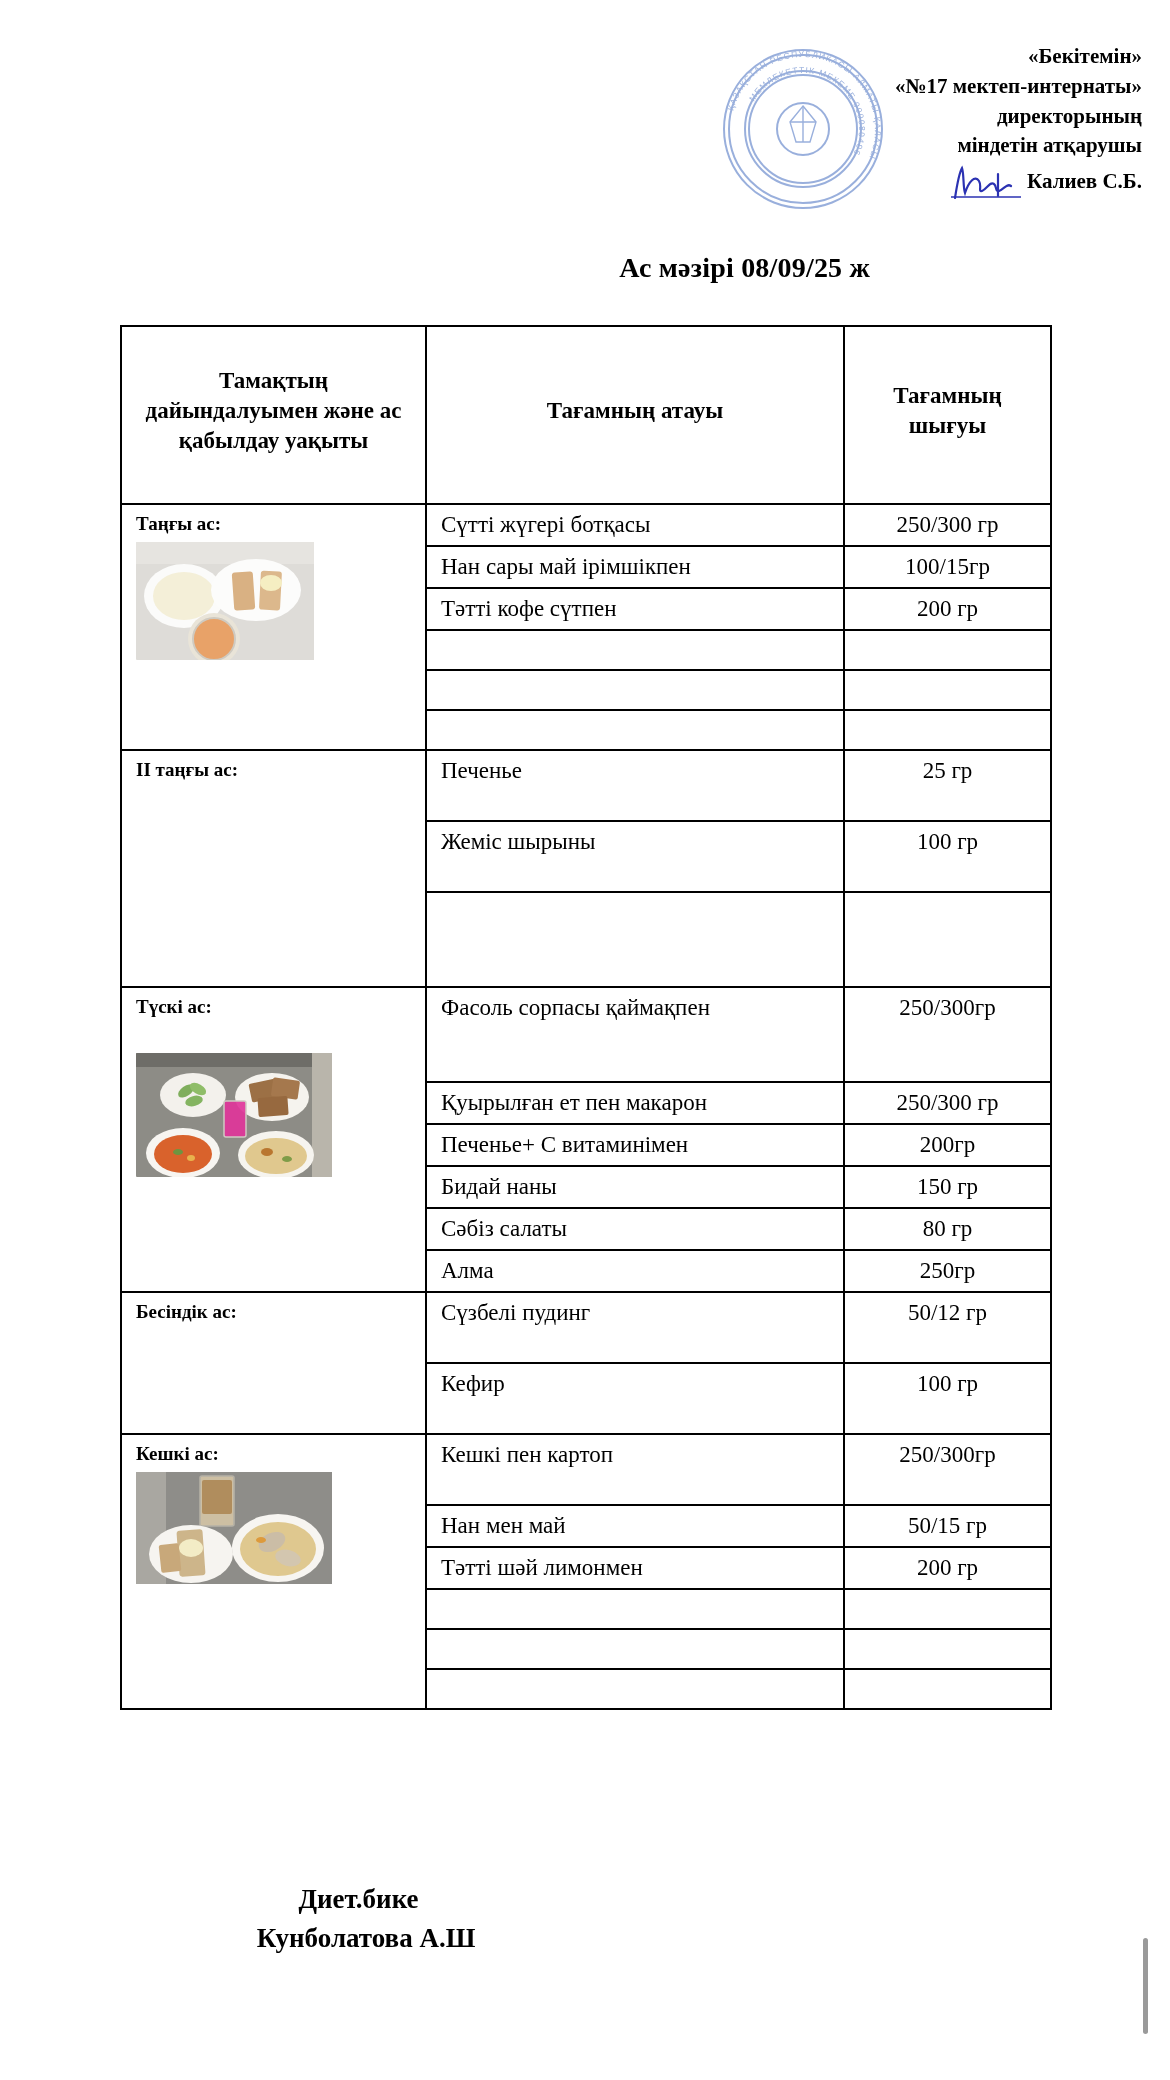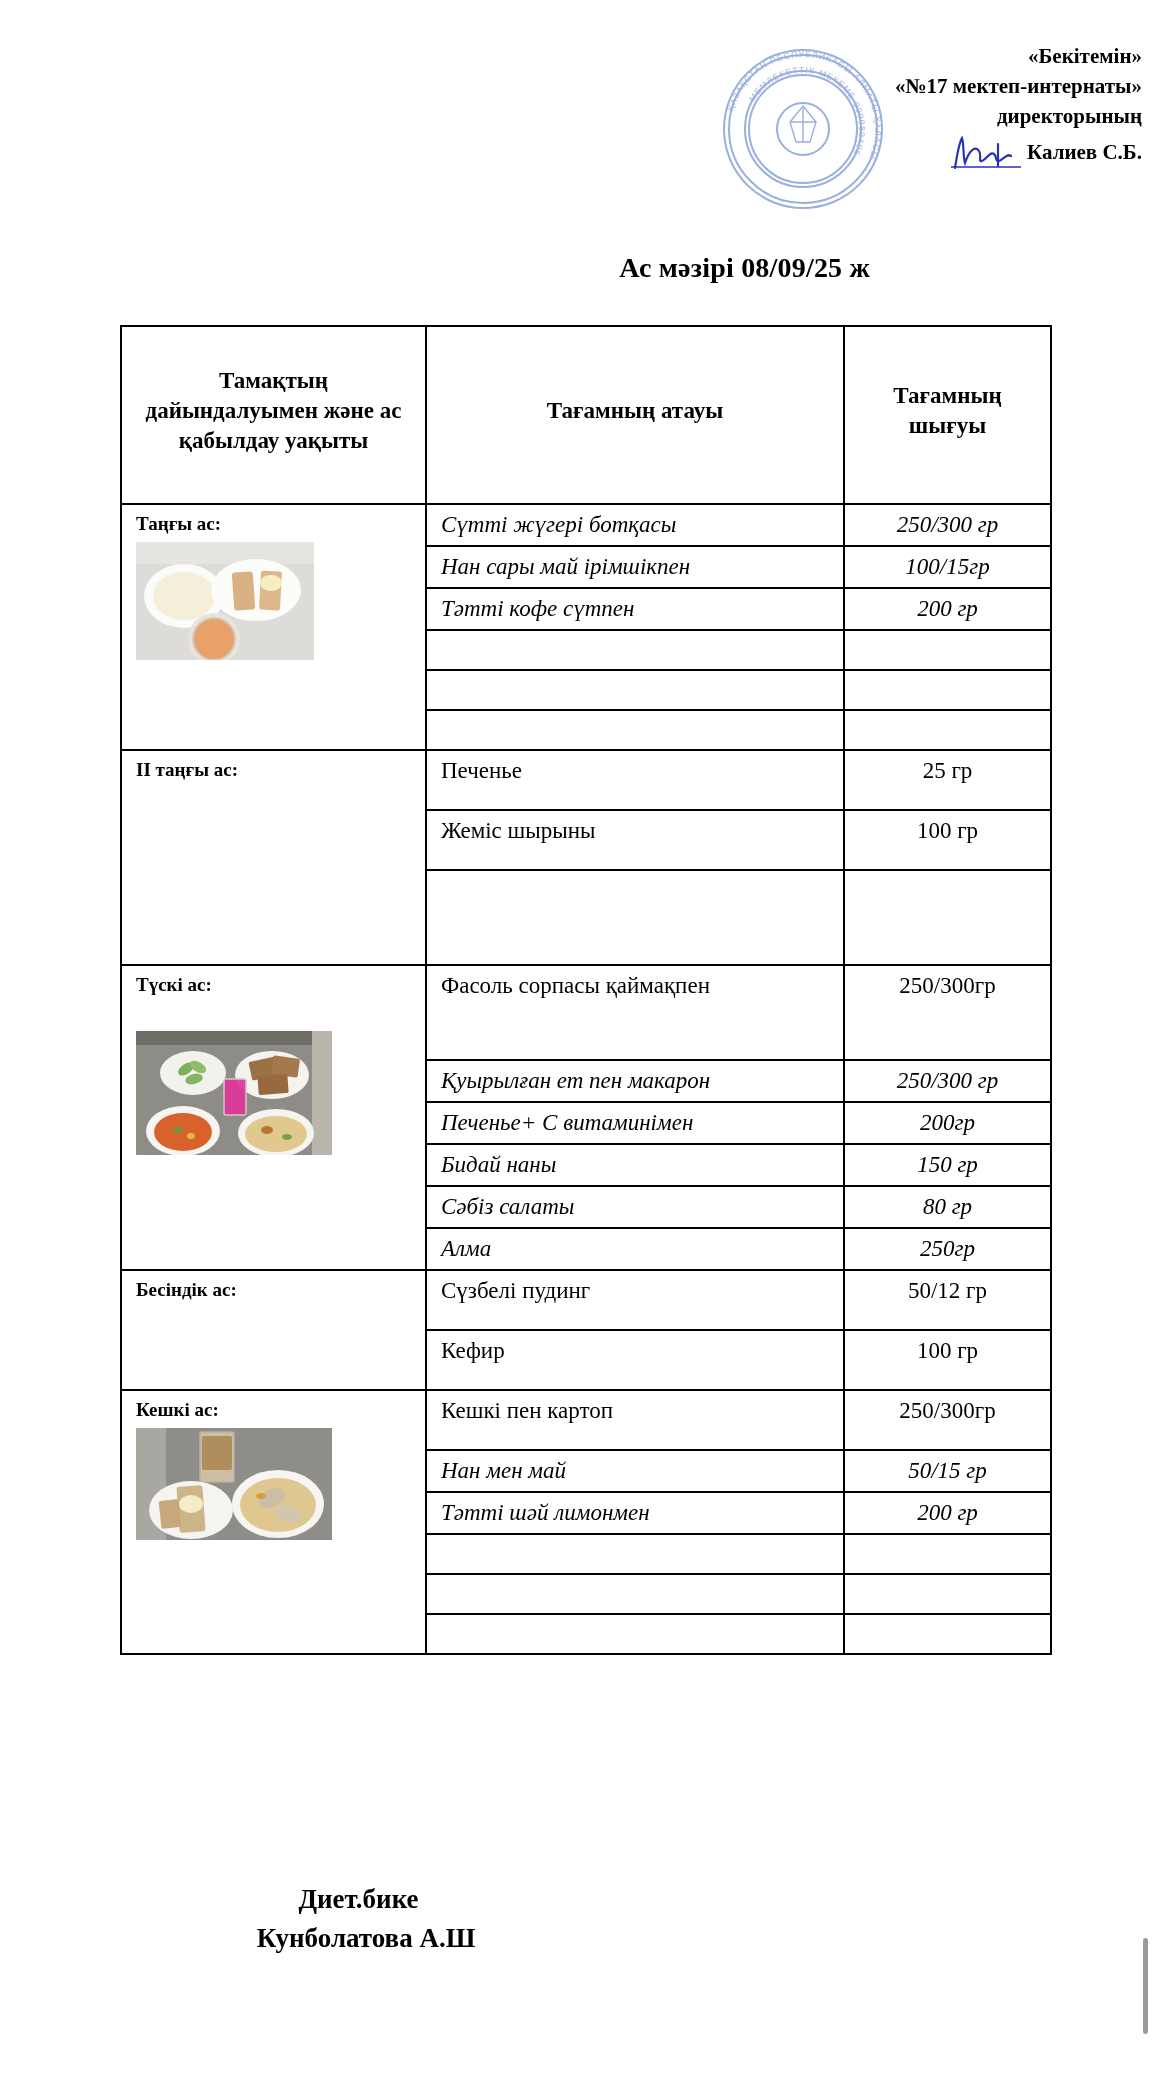--- a/index.html
+++ b/index.html
@@ -131,23 +131,23 @@
     padding: 5px 6px 5px 14px !important;
     vertical-align: top;
   }
   .out-cell {
     font-size: 23px;
     line-height: 1.28;
     padding: 5px 10px 5px 10px !important;
     text-align: center;
     vertical-align: top;
   }
-  .tall   { height: 60px; }
+  .tall   { height: 71px; }
   .xtall  { height: 95px; }
-  .short  { height: 42px; font-style: italic; }
+  .short  { height: 42px; }
   .empty-row td { height: 40px; }
 
   
   .footer {
     position: absolute;
     left: 0;
     top: 1880px;
     width: 700px;
     text-align: center;
     font-weight: bold;
@@ -192,20 +192,21 @@
       <path d="M91 68 L104 84 L98 104 L84 104 L78 84 Z"></path>
       <path d="M91 68 L91 104 M78 84 L104 84"></path>
     </g>
   </svg>
 </div>
 
 <div class="approval-block">
   <div class="approval-line">«Бекітемін»</div>
   <div class="approval-line">«№17 мектеп-интернаты»</div>
   <div class="approval-line">директорының</div>
+  <div class="approval-line">міндетін атқарушы</div>
   <div class="signer-row">
     <span class="sig-scribble">
       <svg width="74" height="34" viewBox="0 0 74 34" xmlns="http://www.w3.org/2000/svg">
         <g fill="none" stroke="#2b32b2" stroke-width="2.2" stroke-linecap="round">
           <path d="M6 33 C8 20, 10 8, 13 3 C15 9, 14 22, 16 28 C20 16, 26 10, 30 16 C33 21, 29 27, 33 26 C38 24, 41 16, 45 19 C48 21, 46 27, 50 26 C55 24, 58 18, 62 21"></path>
           <path d="M49 9 L49 31"></path>
         </g>
         <line x1="2" y1="32" x2="72" y2="32" stroke="#2b32b2" stroke-width="1.6"></line>
       </svg>
     </span>

